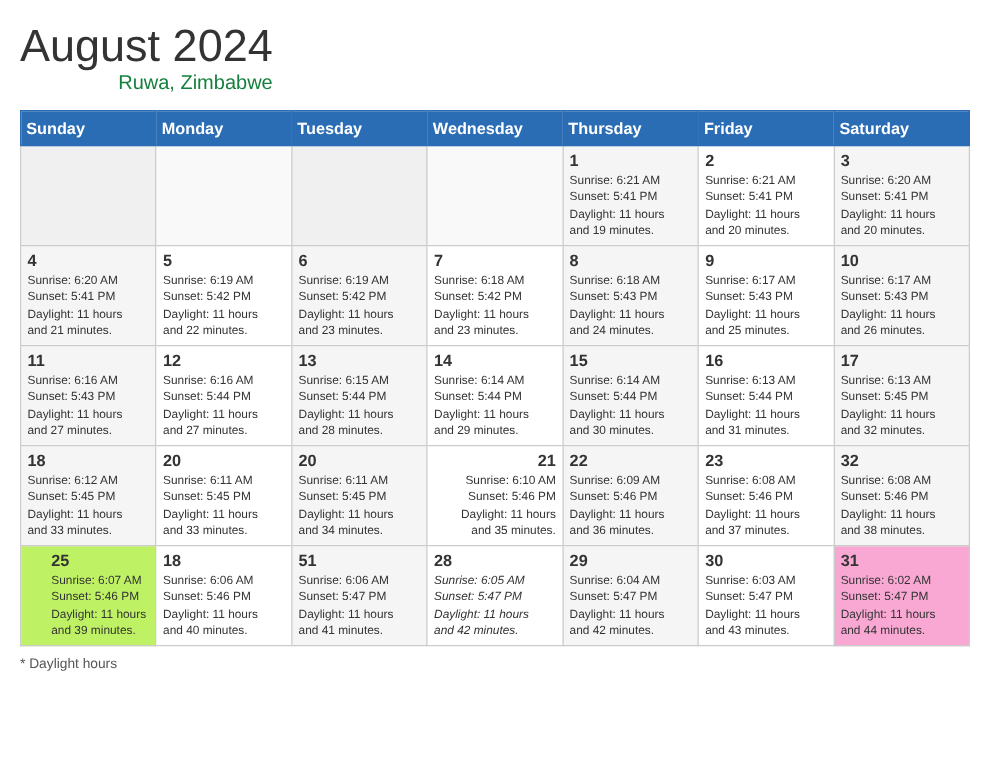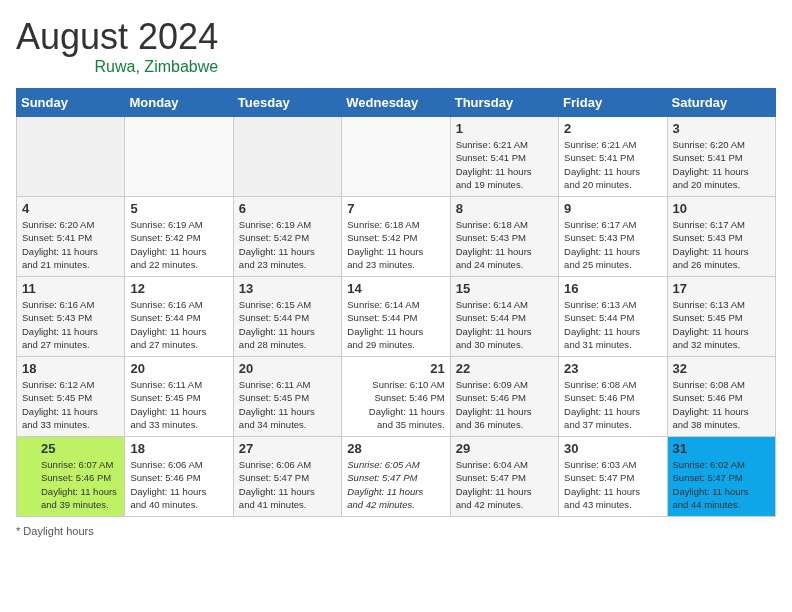--- a/index.html
+++ b/index.html
@@ -314,21 +314,21 @@
 and 39 minutes.</div>
         </td>
         <td style="background-color: rgb(255, 255, 255);">
           <span class="day-num">18</span>
           <div class="day-info" style="white-space: pre-line;">Sunrise: 6:06 AM
 Sunset: 5:46 PM
 Daylight: 11 hours
 and 40 minutes.</div>
         </td>
         <td style="background-color: rgb(245, 245, 245);">
-          <span class="day-num">27</span>
+          <span class="day-num">51</span>
           <div class="day-info" style="white-space: pre-line;">Sunrise: 6:06 AM
 Sunset: 5:47 PM
 Daylight: 11 hours
 and 41 minutes.</div>
         </td>
         <td style="background-color: rgb(255, 255, 255);">
           <span class="day-num">28</span>
           <div class="day-info" style="white-space: pre-line; font-style: italic;">Sunrise: 6:05 AM
 Sunset: 5:47 PM
 Daylight: 11 hours
@@ -341,21 +341,21 @@
 Daylight: 11 hours
 and 42 minutes.</div>
         </td>
         <td style="background-color: rgb(255, 255, 255);">
           <span class="day-num">30</span>
           <div class="day-info" style="white-space: pre-line;">Sunrise: 6:03 AM
 Sunset: 5:47 PM
 Daylight: 11 hours
 and 43 minutes.</div>
         </td>
-        <td style="background-color: #0ea5e9;">
+        <td style="background-color: #f9a8d4;">
           <span class="day-num">31</span>
           <div class="day-info" style="white-space: pre-line;">Sunrise: 6:02 AM
 Sunset: 5:47 PM
 Daylight: 11 hours
 and 44 minutes.</div>
         </td>
       </tr>
     </tbody>
 </table>
 

